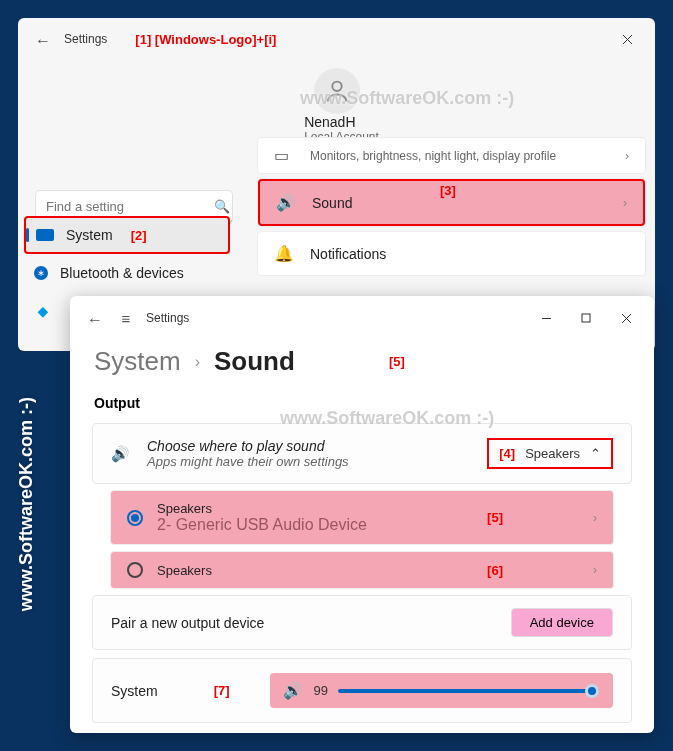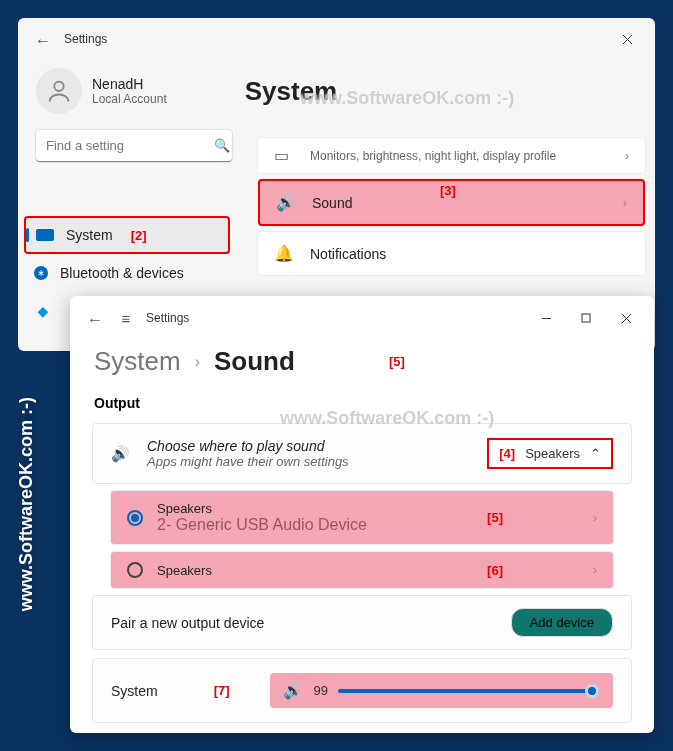--- a/index.html
+++ b/index.html
@@ -16,21 +16,21 @@
     
     .titlebar { display: flex; align-items: center; height: 42px; padding: 0 8px; }
     .tb-back { width: 34px; text-align: center; color: #555; font-size: 16px; cursor: pointer; }
     .tb-title { font-size: 12px; color: #333; margin-left: 4px; }
     .tb-right { margin-left: auto; display: flex; }
     .tb-btn { width: 40px; height: 30px; display: flex; align-items: center; justify-content: center; color: #333; cursor: pointer; }
     .tb-btn svg { stroke: #333; }
     
     .annotation { color: #e00; font-weight: bold; font-size: 13px; position: absolute; pointer-events: none; }
     
-    .user-row { display: flex; align-items: center; padding: 8px 18px; }
+    .user-row { display: flex; align-items: center; padding: 8px 18px; flex-direction: column; }
     .avatar { width: 46px; height: 46px; border-radius: 50%; background: #e8e8e8; display: flex; align-items: center; justify-content: center; }
     .avatar svg { stroke: #888; fill: none; }
     .user-txt { margin-left: 10px; }
     .user-name { font-size: 14px; color: #222; }
     .user-sub { font-size: 12px; color: #666; }
     .page-heading { font-size: 26px; font-weight: 600; color: #222; }
     
     .search-row { margin: 8px 18px; position: relative; }
     .search-box { width: 196px; height: 32px; border: none; border-bottom: 1px solid #888; border-radius: 4px; background: #fff; padding: 0 30px 0 10px; font-size: 13px; box-shadow: 0 0 0 1px #e0e0e0; }
     .search-icon { position: absolute; left: 178px; top: 8px; color: #666; font-size: 13px; }
@@ -77,39 +77,40 @@
     
     .device-row { margin: 6px 40px; background: #f4a6b4; border-radius: 4px; padding: 10px 16px; display: flex; align-items: center; cursor: pointer; border: 1px solid #eee; }
     .radio { width: 16px; height: 16px; border-radius: 50%; border: 2px solid #444; margin-right: 14px; display: inline-flex; align-items: center; justify-content: center; }
     .radio.sel { border-color: #0067c0; }
     .radio.sel::after { content: ''; width: 8px; height: 8px; background: #0067c0; border-radius: 50%; }
     .dev-txt { flex: 1; }
     .dev-title { font-size: 13px; color: #222; }
     .dev-sub { font-size: 16px; color: #9a5660; }
     
     .pair-row { margin: 6px 22px; border: 1px solid #e6e6e6; border-radius: 4px; background: #fdfdfd; padding: 12px 18px; display: flex; align-items: center; justify-content: space-between; }
-    .pair-btn { background: #0f766e; border: 1px solid #ddd; border-radius: 12px; padding: 6px 18px; font-size: 13px; cursor: pointer; }
+    .pair-btn { background: #f9a8d4; border: 1px solid #ddd; border-radius: 4px; padding: 6px 18px; font-size: 13px; cursor: pointer; }
     
     .vol-row { margin: 8px 22px; border: 1px solid #e6e6e6; border-radius: 4px; background: #fdfdfd; padding: 14px 18px; display: flex; align-items: center; }
     .vol-ctrl { flex: 1; background: #f4a6b4; border-radius: 4px; padding: 8px 14px; display: flex; align-items: center; gap: 10px; margin-left: 40px; }
     .vol-num { font-size: 13px; color: #333; }
     .slider { flex: 1; height: 4px; background: #0067c0; border-radius: 2px; position: relative; }
     .slider-thumb { position: absolute; right: 0; top: -5px; width: 14px; height: 14px; background: #0067c0; border-radius: 50%; border: 3px solid #c8d8ea; }
     
     .watermark { position: absolute; color: rgba(255,255,255,0.55); font-size: 18px; font-weight: 600; pointer-events: none; text-shadow: 0 0 4px rgba(0,0,0,0.3); }
     .watermark.vert { writing-mode: vertical-rl; transform: rotate(180deg); left: 16px; bottom: 140px; color: #fff; }
     .watermark.gray { color: rgba(120,120,120,0.35); text-shadow: 0 0 2px #fff; }
   </style>
 </head>
 <body>
 
 <div class="window1">
   <div class="titlebar">
     <div class="tb-back">←</div>
     <div class="tb-title">Settings</div>
+    <div class="annotation" style="position:static; margin-left:28px;">[1]  [Windows-Logo]+[i]</div>
     <div class="tb-right">
       <div class="tb-btn">
         <svg width="11" height="11" viewBox="0 0 11 11">
             <path d="M1 1 L10 10 M10 1 L1 10" stroke-width="1"></path>
           </svg>
       </div>
     </div>
   </div>
 
   <div class="user-row">

